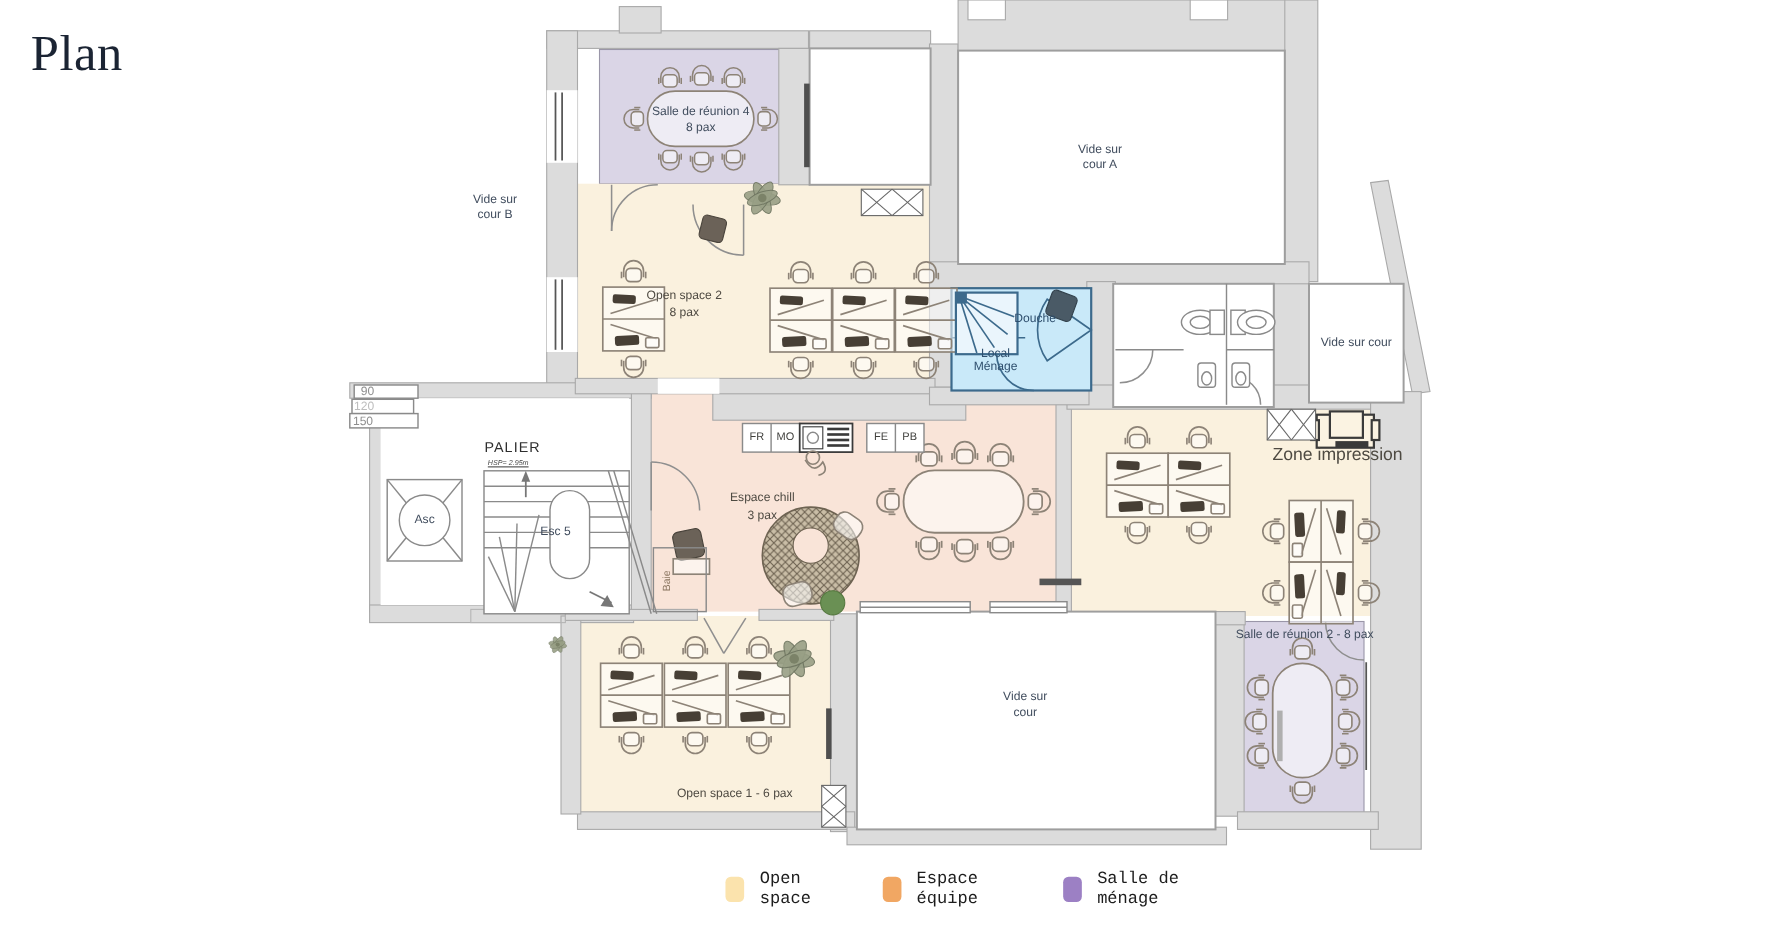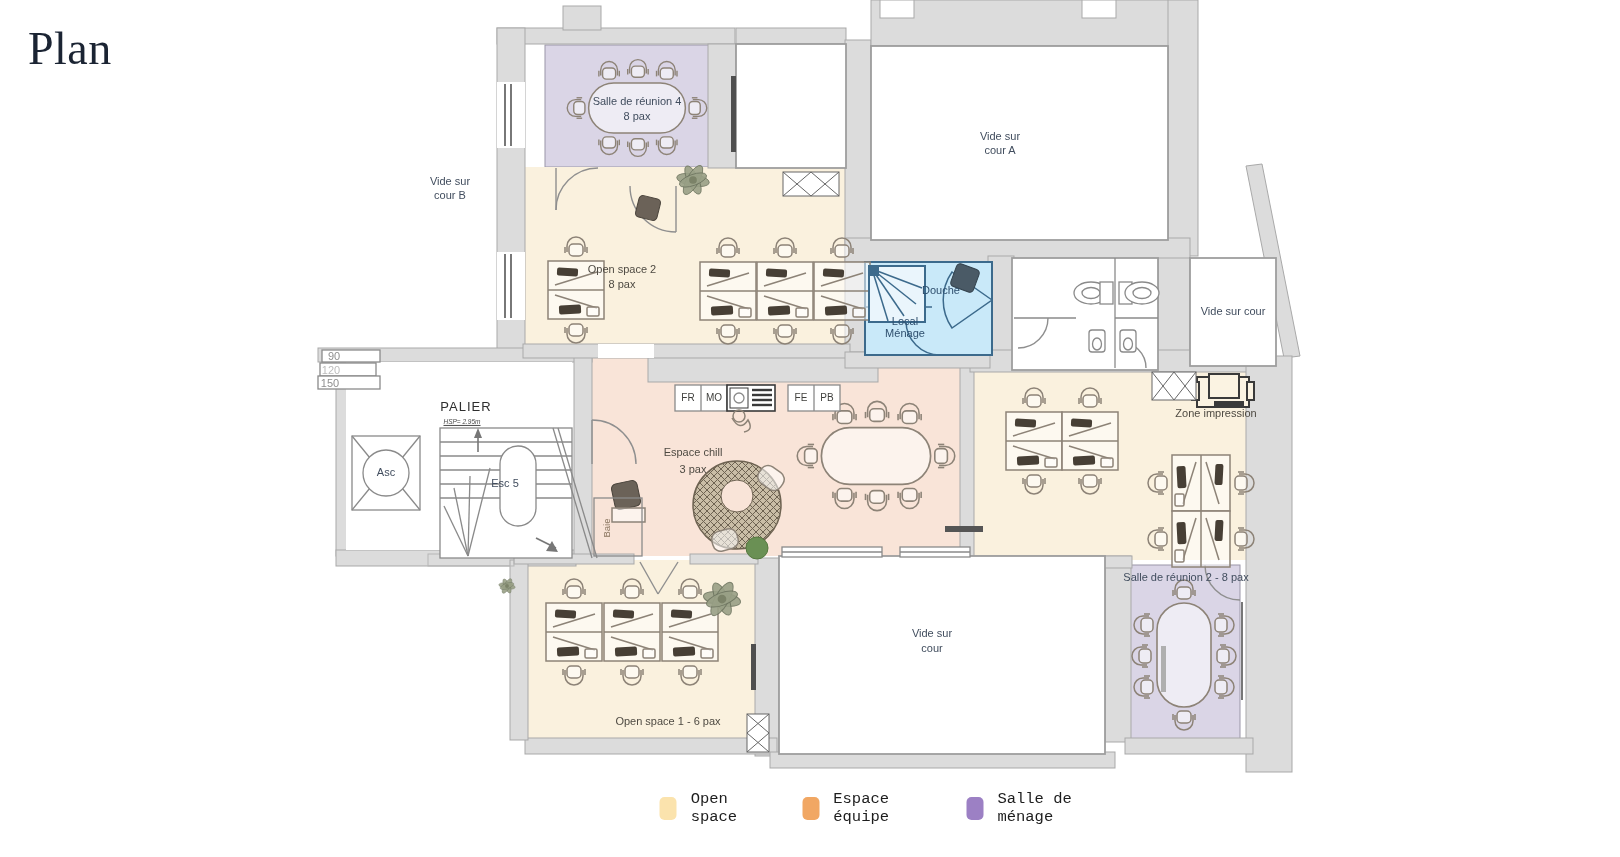--- a/index.html
+++ b/index.html
@@ -362,21 +362,21 @@
   <div class="lbl lbl-note" style="left:462px;top:422px">HSP= 2.95m</div>
 
   <div class="lbl lbl-dim" style="left:334px;top:357px">90</div>
   <div class="lbl lbl-dim" style="left:331px;top:371px;color:#bdbdbd">120</div>
   <div class="lbl lbl-dim" style="left:330px;top:384px">150</div>
 
   <div class="lbl" style="left:386px;top:473px">Asc</div>
   <div class="lbl" style="left:505px;top:484px">Esc 5</div>
   <div class="lbl lbl-vert" style="left:607px;top:528px">Baie</div>
 
-  <div class="lbl lbl-warm" style="left:1216px;top:414px;font-size:11px">Zone impression</div>
+  <div class="lbl lbl-warm" style="left:1216px;top:414px;font-size:16px">Zone impression</div>
 
   <div class="lbl" style="left:1186px;top:578px">Salle de réunion 2 - 8 pax</div>
 
   <div class="lbl" style="left:932px;top:634px">Vide sur</div>
   <div class="lbl" style="left:932px;top:649px">cour</div>
 
   <div class="lbl lbl-warm" style="left:668px;top:722px">Open space 1 - 6 pax</div>
 
   <div id="legend">
     <div class="legend-item">

